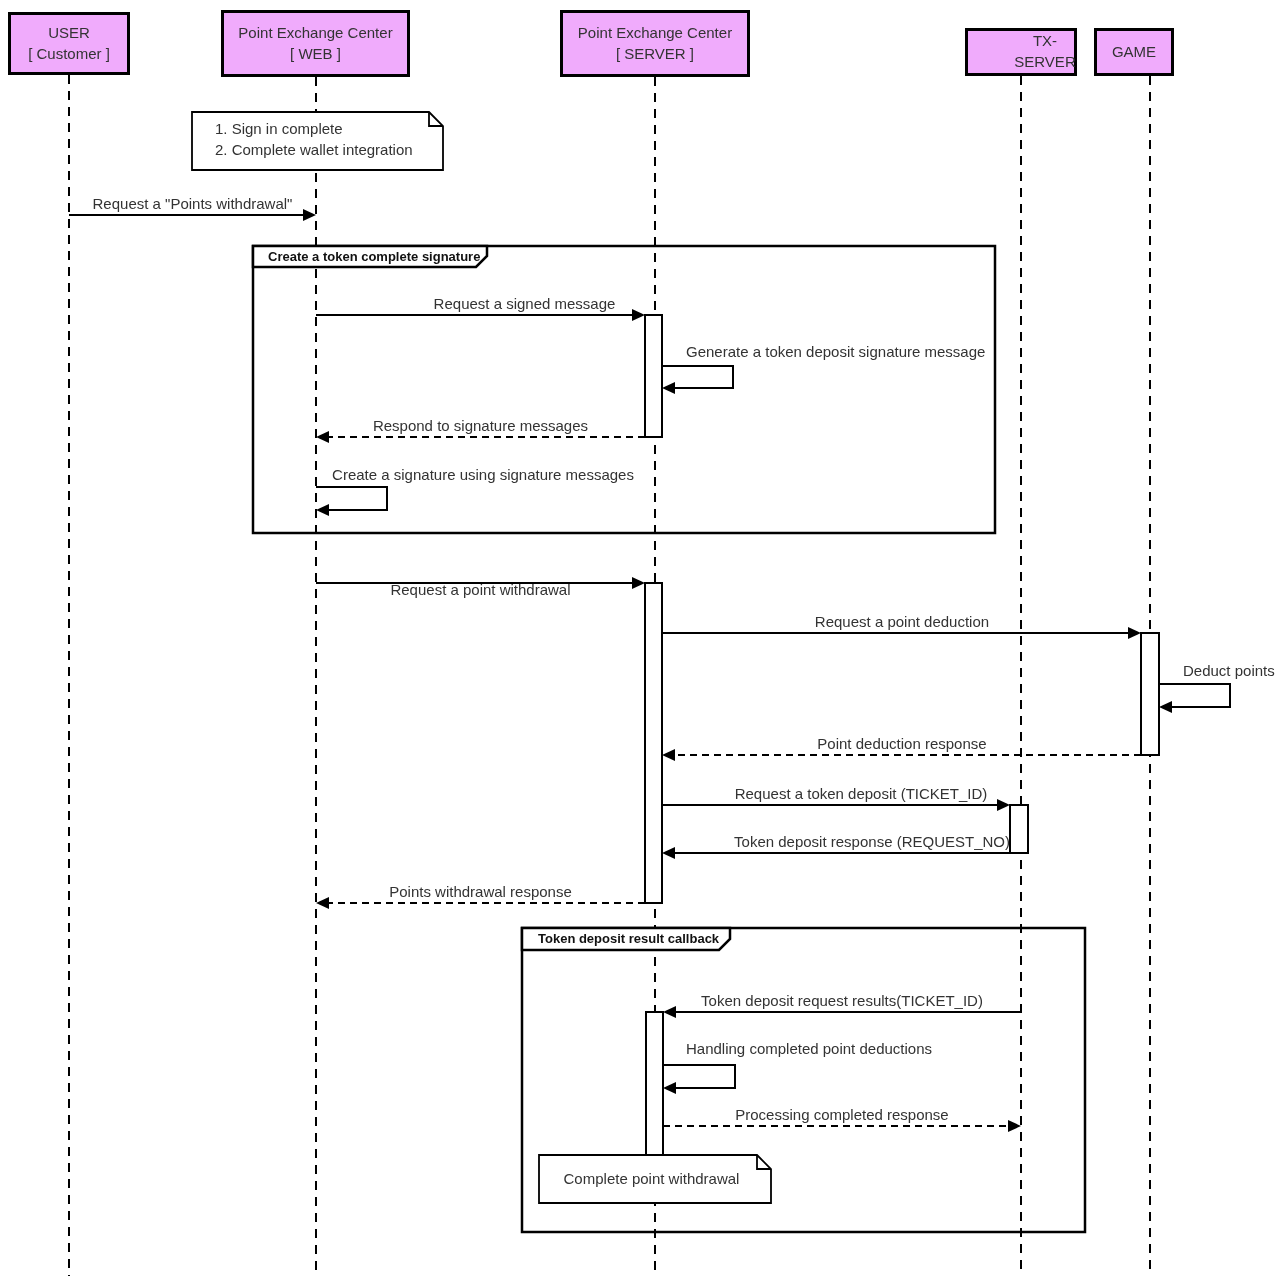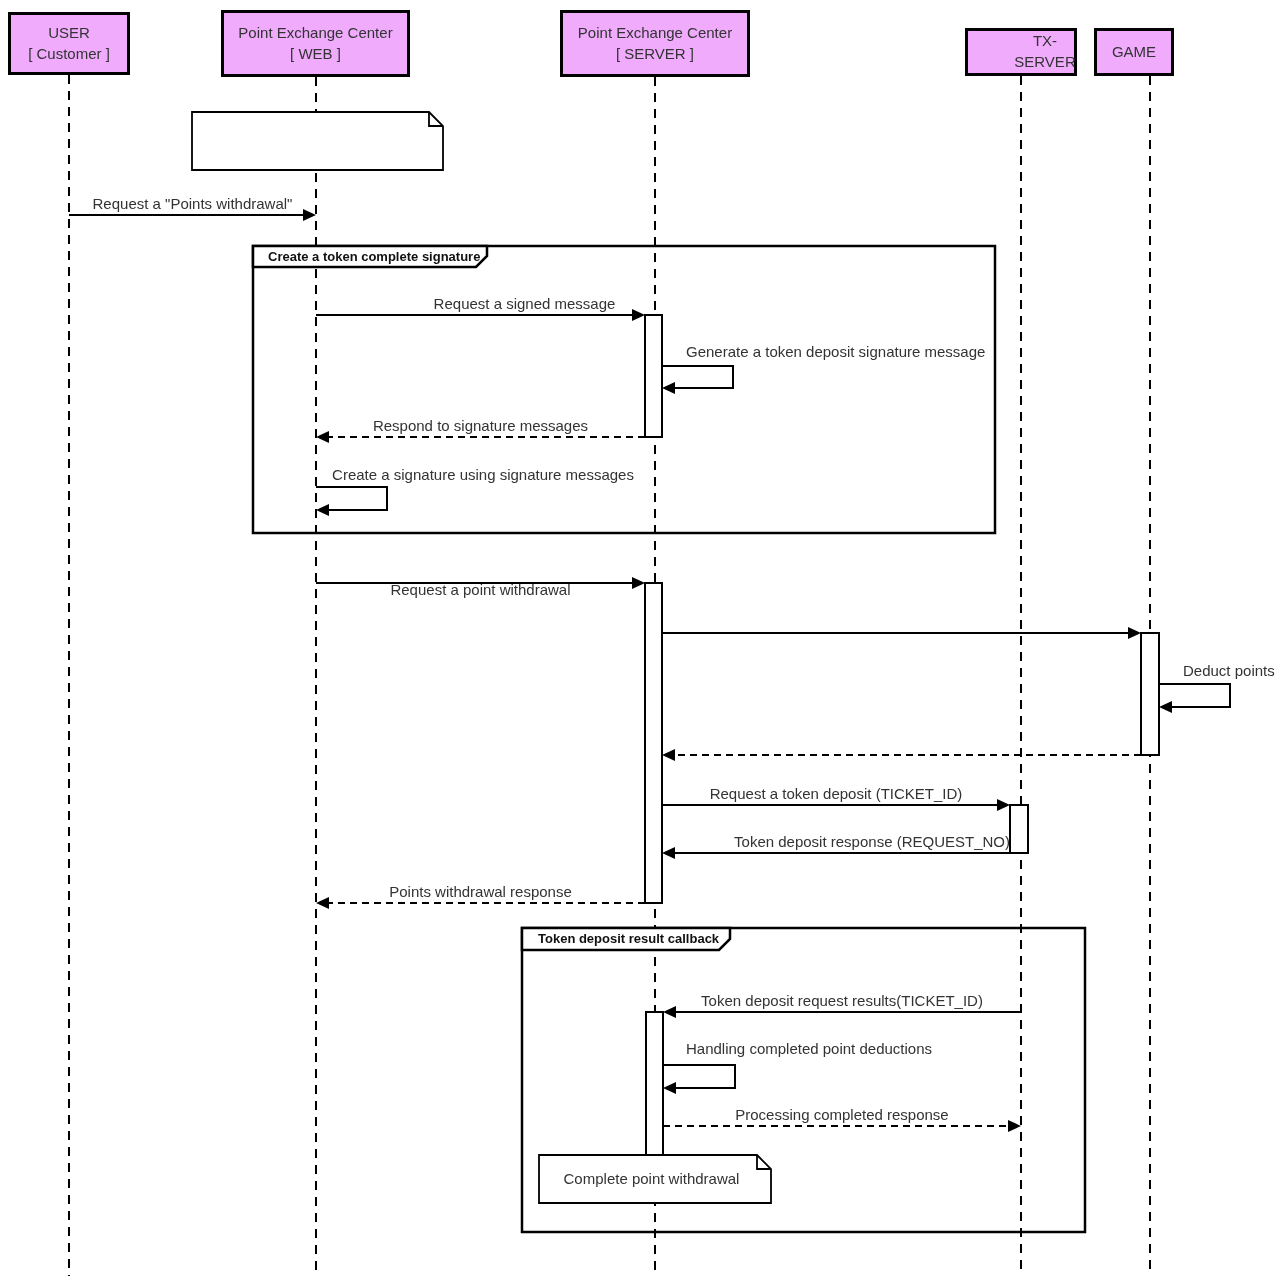--- a/index.html
+++ b/index.html
@@ -146,31 +146,37 @@
   <div class="head" style="left:965px;top:28px;width:112px;height:48px;padding-left:48px;">
     <span>TX-SERVER</span>
   </div>
   <div class="head" style="left:1094px;top:28px;width:80px;height:48px;">
     <span>GAME</span>
   </div>
 
   <div class="fraglbl" style="left:268px;top:247px;">Create a token complete signature</div>
   <div class="fraglbl" style="left:538px;top:929px;">Token deposit result callback</div>
 
+  <div class="notetxt" style="left:215px;top:118px;">
+    <div>1. Sign in complete</div>
+    <div>2. Complete wallet integration</div>
+  </div>
   <div class="notetxt ctr" style="left:549px;top:1168px;width:205px;">
     <div>Complete point withdrawal</div>
   </div>
 
   <div class="lbl ctr" style="left:69px;top:195px;width:247px;">Request a "Points withdrawal"</div>
   <div class="lbl ctr" style="left:316px;top:295px;width:329px;padding-left:44px;">Request a signed message</div>
   <div class="lbl" style="left:686px;top:343px;">Generate a token deposit signature message</div>
   <div class="lbl ctr" style="left:316px;top:417px;width:329px;">Respond to signature messages</div>
   <div class="lbl ctr" style="left:316px;top:466px;width:334px;">Create a signature using signature messages</div>
   <div class="lbl ctr" style="left:316px;top:571px;width:329px;margin-top:10px;">Request a point withdrawal</div>
+  <div class="lbl ctr" style="left:662px;top:613px;width:480px;">Request a point deduction</div>
   <div class="lbl" style="left:1183px;top:662px;">Deduct points</div>
-  <div class="lbl ctr" style="left:662px;top:785px;width:348px;">Request a token deposit (TICKET_ID)</div>
+  <div class="lbl ctr" style="left:662px;top:735px;width:480px;">Point deduction response</div>
+  <div class="lbl ctr" style="left:662px;top:785px;width:348px;padding-left:25px;">Request a token deposit (TICKET_ID)</div>
   <div class="lbl ctr" style="left:662px;top:833px;width:348px;text-align:right;">Token deposit response (REQUEST_NO)</div>
   <div class="lbl ctr" style="left:316px;top:883px;width:329px;">Points withdrawal response</div>
   <div class="lbl ctr" style="left:663px;top:992px;width:358px;">Token deposit request results(TICKET_ID)</div>
   <div class="lbl" style="left:686px;top:1040px;">Handling completed point deductions</div>
   <div class="lbl ctr" style="left:663px;top:1106px;width:358px;">Processing completed response</div>
 
 </div>
 
 </body></html>

